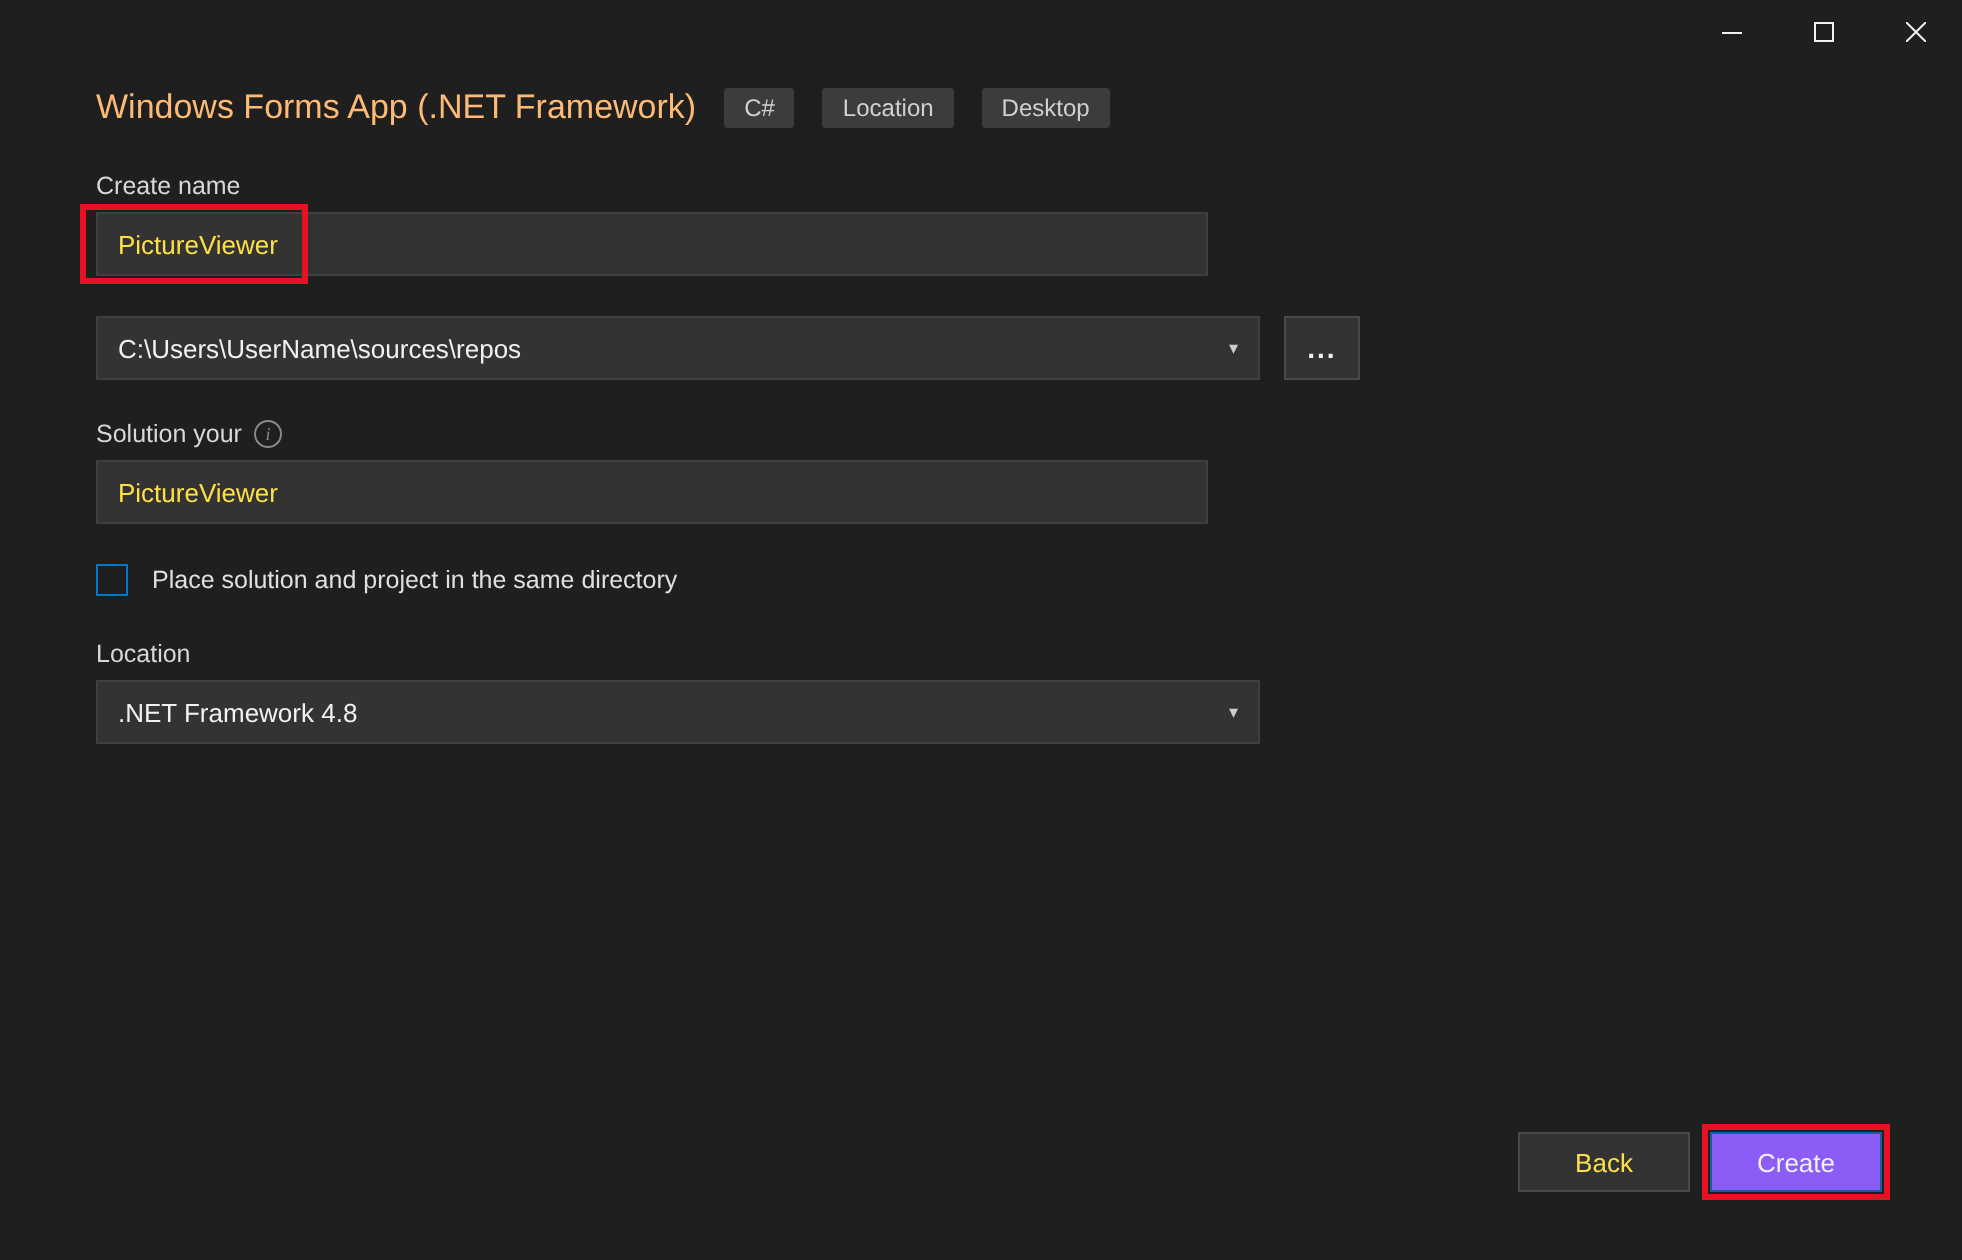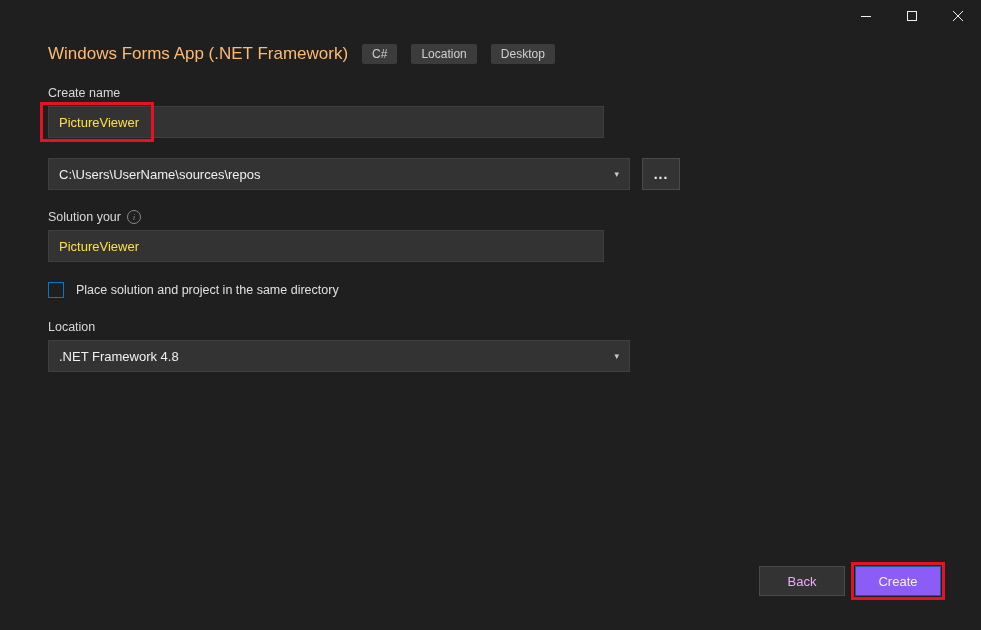--- a/index.html
+++ b/index.html
@@ -158,21 +158,21 @@
       height: 30px;
       font-size: 13px;
       cursor: pointer;
       display: flex;
       align-items: center;
       justify-content: center;
       border: 1px solid #4a4a4a;
     }
     .btn-secondary {
       background: #333333;
-      color: #f0abfc;
+      color: #fde047;
     }
     .btn-primary {
       background: #8b5cf6;
       border: 1px solid #0e639c;
       color: #f1f1f1;
     }
     .highlight-red {
       outline: 3px solid #e81123;
       outline-offset: 1px;
     }

